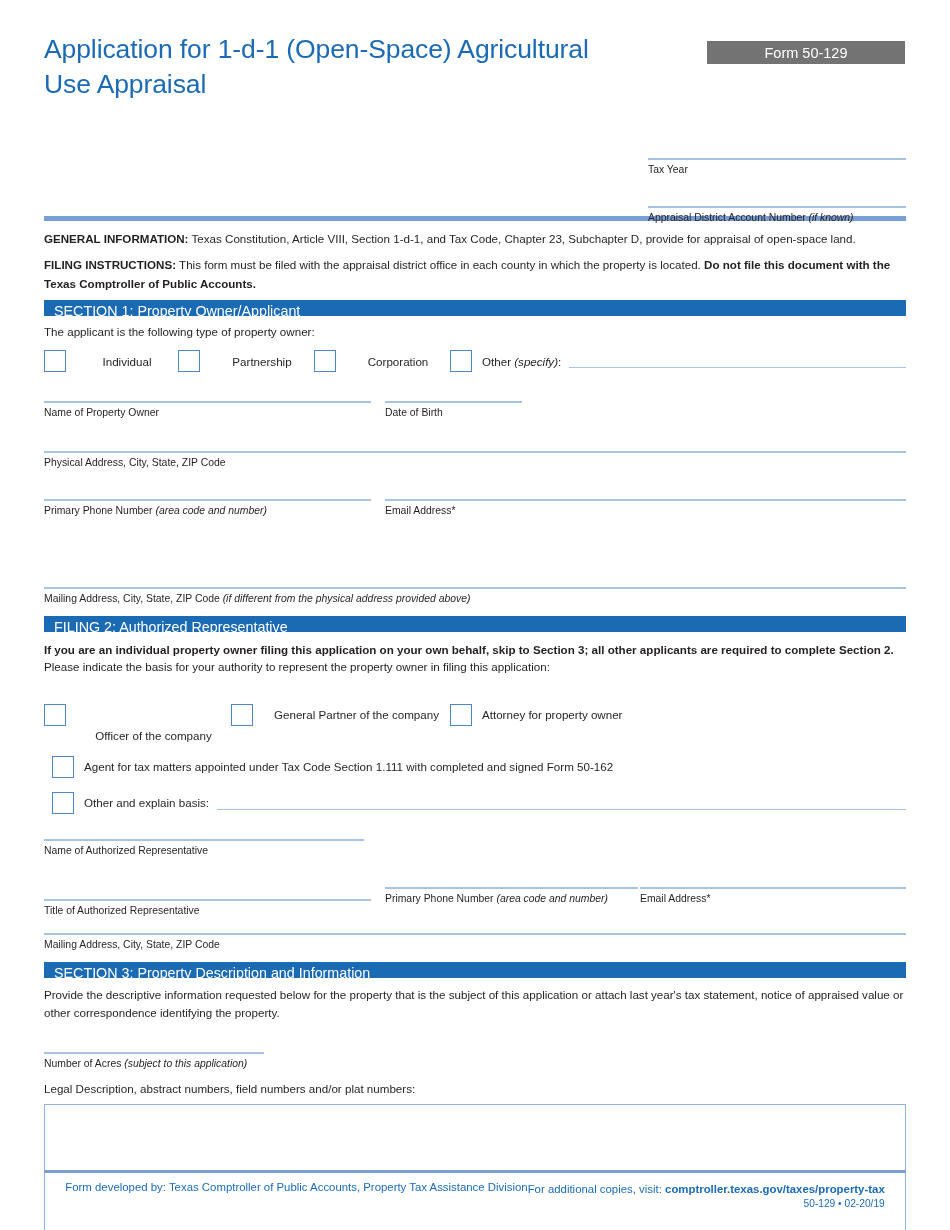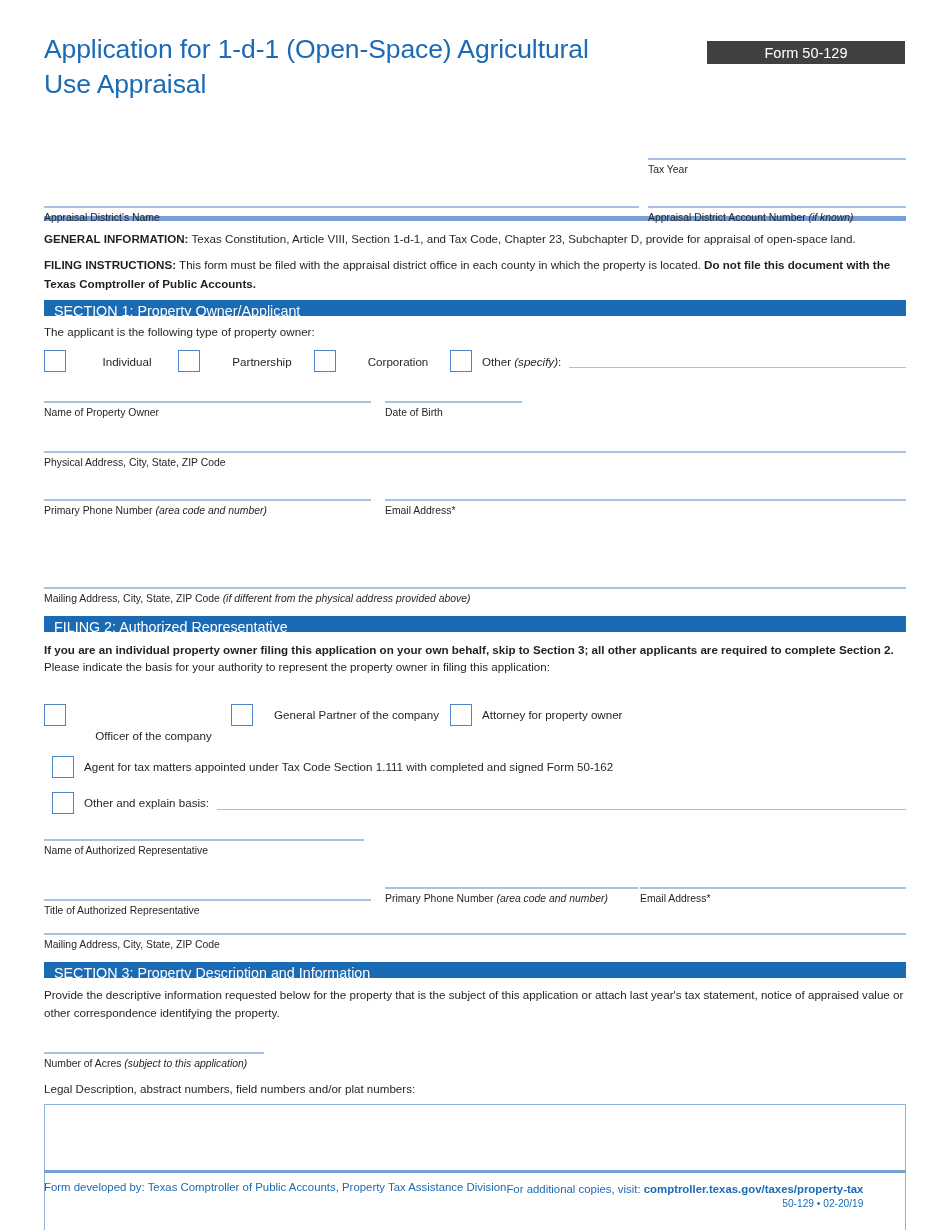--- a/index.html
+++ b/index.html
@@ -37,21 +37,21 @@
     letter-spacing: -0.1px;
     margin: 0;
     width: 600px;
   }
   .form-badge {
     position: absolute;
     right: 0;
     top: 40px;
     width: 200px;
     height: 25px;
-    background: #404040;
+    background: #737373;
     color: #ffffff;
     font-size: 14.5px;
     display: flex;
     align-items: center;
     justify-content: center;
     border: 1px solid #ffffff;
     box-sizing: border-box;
   }
 
   
@@ -162,21 +162,21 @@
     right: 44px;
     bottom: 18px;
   }
   .footer-rule {
     height: 3px;
     background: #7a9fd4;
     margin-bottom: 8px;
   }
   .footer-row {
     display: flex;
-    justify-content: flex-start;
+    justify-content: center;
     align-items: flex-start;
     color: #1b6ab4;
     font-size: 11.4px;
   }
   .footer-right { text-align: right; line-height: 1.45; }
   .footer-right b { font-weight: bold; }
   .footer-ver { font-size: 10.2px; }
 </style>
 </head>
 <body>
@@ -193,24 +193,20 @@
     </div>
   </div>
 
   <div class="top-fields">
 
     <div class="tf" style="left:604px; top:30px; width:258px;">
       <div class="fieldline"></div>
       <div class="flabel">Tax Year</div>
     </div>
 
-    <div class="tf" style="left:0px; top:78px; width:595px;">
-      <div class="fieldline"></div>
-      <div class="flabel">Appraisal District's Name</div>
-    </div>
 
     <div class="tf" style="left:604px; top:78px; width:258px;">
       <div class="fieldline"></div>
       <div class="flabel"><span>Appraisal District Account Number </span><i>(if known)</i></div>
     </div>
 
   </div>
 
   <div class="rule-thick"></div>
 

